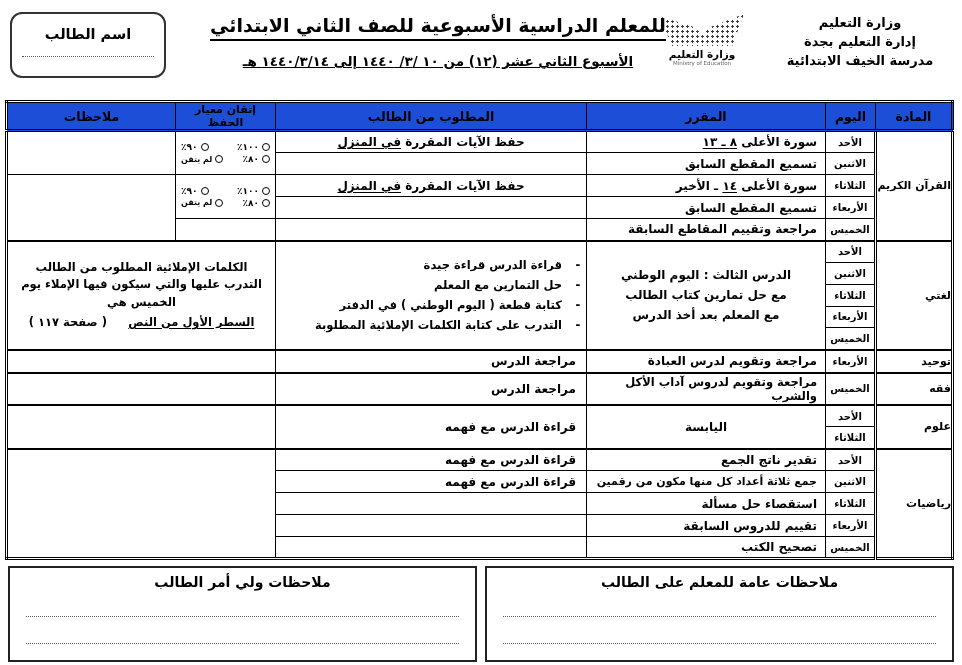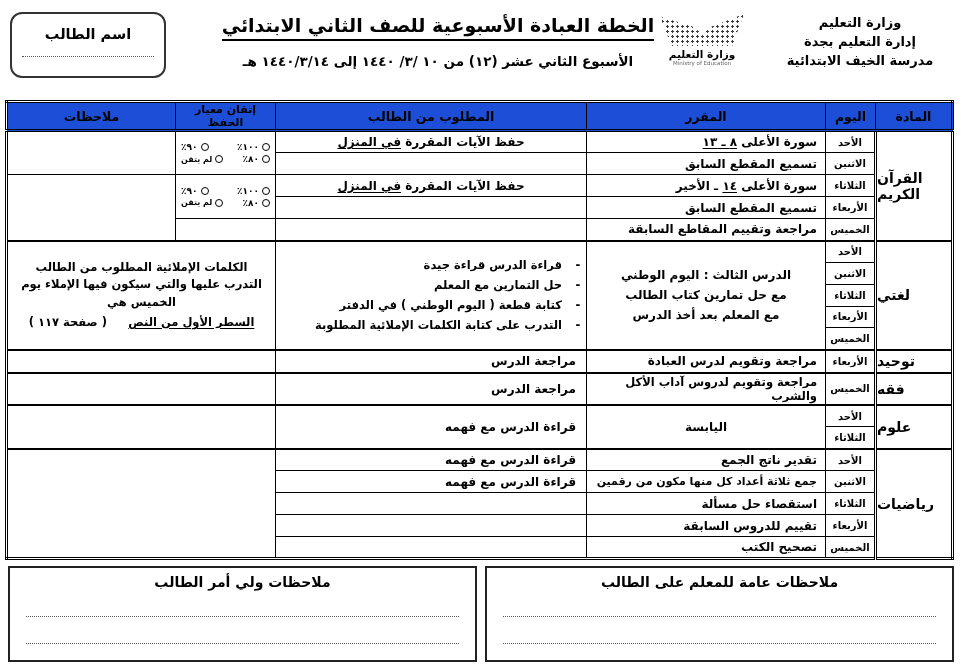--- a/index.html
+++ b/index.html
@@ -29,40 +29,40 @@
   }
   .logo-ar { font-size:10.5px; margin-top:2px; letter-spacing:1px; }
   .logo-en { font-size:5.5px; color:#666; direction:ltr; font-weight:normal; }
   .title-block {
     position:absolute; top:6px; left:170px; width:520px; text-align:center;
   }
   .main-title {
     display:inline-block; font-size:19px;
     border-bottom:2.5px solid #000; padding-bottom:3px;
   }
-  .sub-title { margin-top:12px; font-size:13.5px; }
+  .sub-title { margin-top:12px; font-size:13.5px;text-decoration:underline; }
   .student-box {
     position:absolute; top:4px; left:2px; width:156px; height:66px;
     border:2px solid #333; border-radius:12px; text-align:center;
   }
   .student-box .lbl { margin-top:12px; font-size:14.5px; }
   .student-box .dots { margin:14px 10px 0 10px; border-bottom:1.6px dotted #555; }
 
   
   table.plan {
     width:946px; border-collapse:collapse; table-layout:fixed;
     border:3px double #000; margin-top:6px;
   }
   .plan th, .plan td { border:1px solid #000; vertical-align:middle; }
   .plan th {
     background:#1d4ed8; font-size:12.5px; height:24px;
     border-bottom:3px double #000; text-align:center;
   }
   tr.sec-top td { border-top:2px solid #000; }
-  td.c-subject { border-left:3px double #000; text-align:left; font-size:14px; }
+  td.c-subject { border-left:3px double #000; text-align:right; font-size:11px; }
   td.c-day { text-align:center; font-size:10px;margin-left:28px; }
   td.c-curr { text-align:right; padding:1px 8px; font-size:12px; }
   td.c-curr.center { text-align:center; padding:1px 4px; }
   td.c-req  { text-align:right; padding:1px 10px; font-size:12px; }
   td.c-req.center { text-align:center; }
   tr.h-q  { height:22px; }
   tr.h-l  { height:19px; }
   tr.h-s1 { height:23px; }
   tr.h-sc { height:22px; }
   tr.h-m  { height:22px; }
@@ -107,21 +107,21 @@
     <div>مدرسة الخيف الابتدائية</div>
   </div>
 
   <div class="logo">
     <div class="logo-dots"></div>
     <div class="logo-ar">وزارة التعليم</div>
     <div class="logo-en">Ministry of Education</div>
   </div>
 
   <div class="title-block">
-    <div class="main-title">الخطة العبادة الأسبوعية للصف الثاني الابتدائي</div>
+    <div class="main-title">للمعلم الدراسية الأسبوعية للصف الثاني الابتدائي</div>
     <div class="sub-title">الأسبوع الثاني عشر (١٢) من ١٠ /٣/ ١٤٤٠   إلى ١٤٤٠/٣/١٤ هـ</div>
   </div>
 
   <div class="student-box">
     <div class="lbl">اسم الطالب</div>
     <div class="dots"></div>
   </div>
 </div>
 
 <table class="plan">

